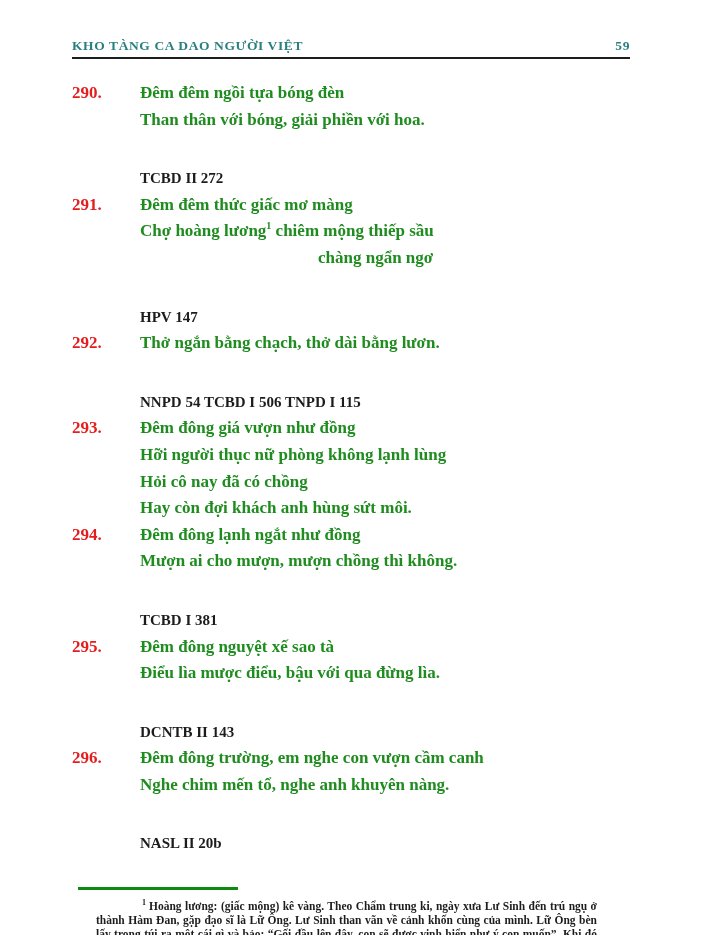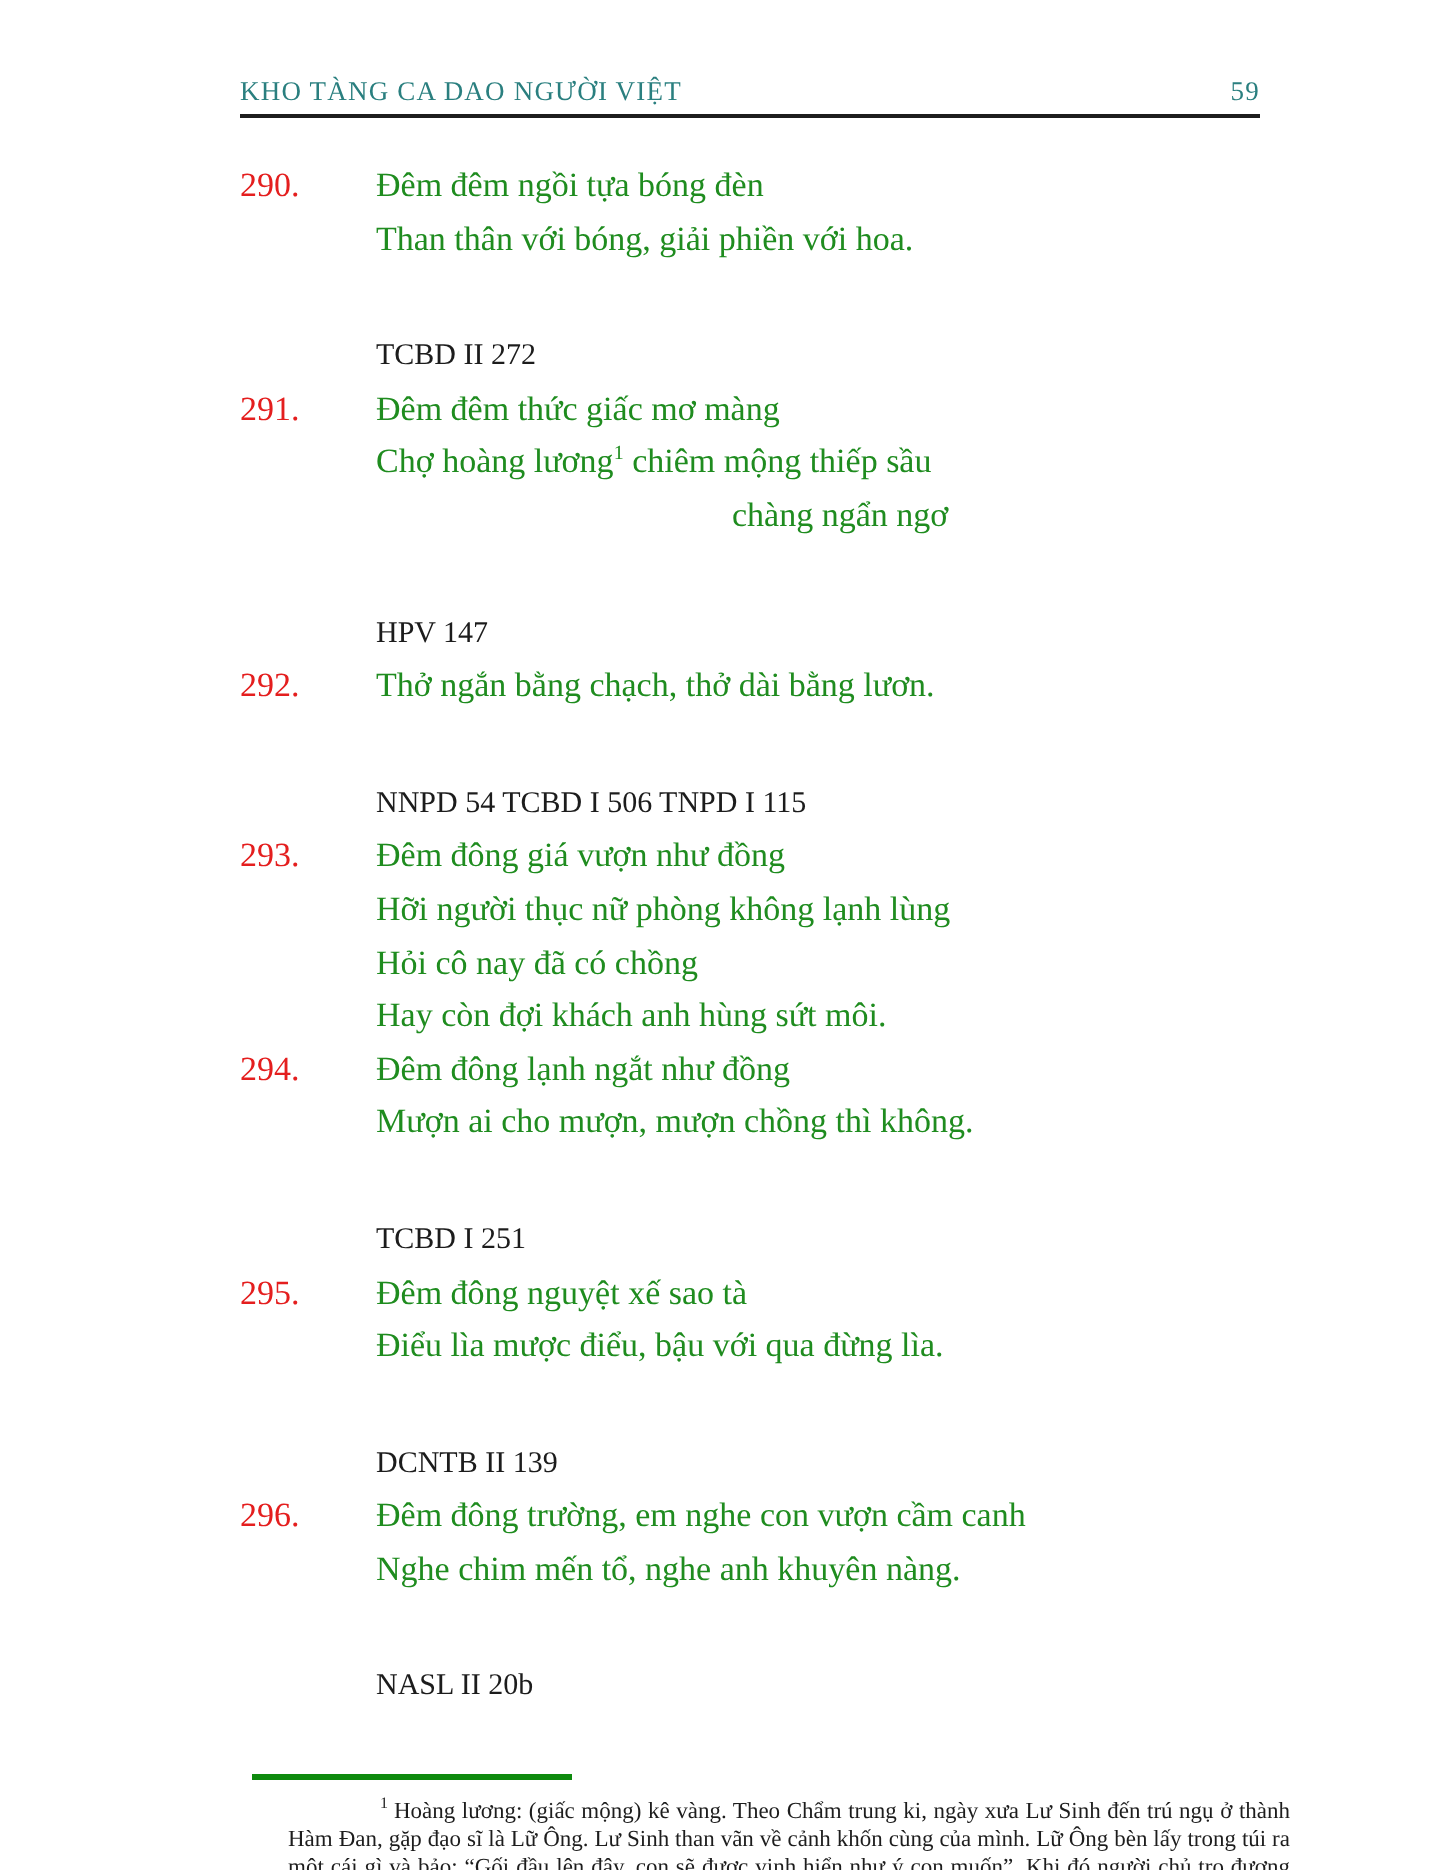--- a/index.html
+++ b/index.html
@@ -11,21 +11,22 @@
   }
   *{box-sizing:border-box;}
   html,body{margin:0;padding:0;}
   body{
     width:723px;height:935px;background:#ffffff;
     font-family:"Liberation Serif", serif;
     overflow:hidden;
   }
   .page{
     position:relative;width:723px;height:935px;
-    padding:38px 93px 0 120px;
+    padding:38px 93px 0 72px;
+    font-weight:bold;
   }
   .header{
     display:flex;justify-content:space-between;align-items:baseline;
     color:var(--header-teal);
     font-size:13.5px;letter-spacing:0.6px;
   }
   .header-rule{
     border-bottom:2px solid #1d1d1d;
     margin-top:3px;
   }
@@ -123,29 +124,29 @@
           <div class="verse-line"><span>Hỡi người thục nữ phòng không lạnh lùng</span></div>
           <div class="verse-line"><span>Hỏi cô nay đã có chồng</span></div>
           <div class="verse-line"><span>Hay còn đợi khách anh hùng sứt môi.</span></div>
         </div>
       </div>
       <div class="entry">
         <div class="entry-num">294.</div>
         <div class="entry-body">
           <div class="verse-line"><span>Đêm đông lạnh ngắt như đồng</span></div>
           <div class="verse-line"><span>Mượn ai cho mượn, mượn chồng thì không.</span></div>
-          <div class="citation">TCBD I 251</div>
+          <div class="citation">TCBD I 381</div>
         </div>
       </div>
       <div class="entry">
         <div class="entry-num">295.</div>
         <div class="entry-body">
           <div class="verse-line"><span>Đêm đông nguyệt xế sao tà</span></div>
           <div class="verse-line"><span>Điểu lìa mược điểu, bậu với qua đừng lìa.</span></div>
-          <div class="citation">DCNTB II 139</div>
+          <div class="citation">DCNTB II 143</div>
         </div>
       </div>
       <div class="entry">
         <div class="entry-num">296.</div>
         <div class="entry-body">
           <div class="verse-line"><span>Đêm đông trường, em nghe con vượn cầm canh</span></div>
           <div class="verse-line"><span>Nghe chim mến tổ, nghe anh khuyên nàng.</span></div>
           <div class="citation">NASL II 20b</div>
         </div>
       </div>

